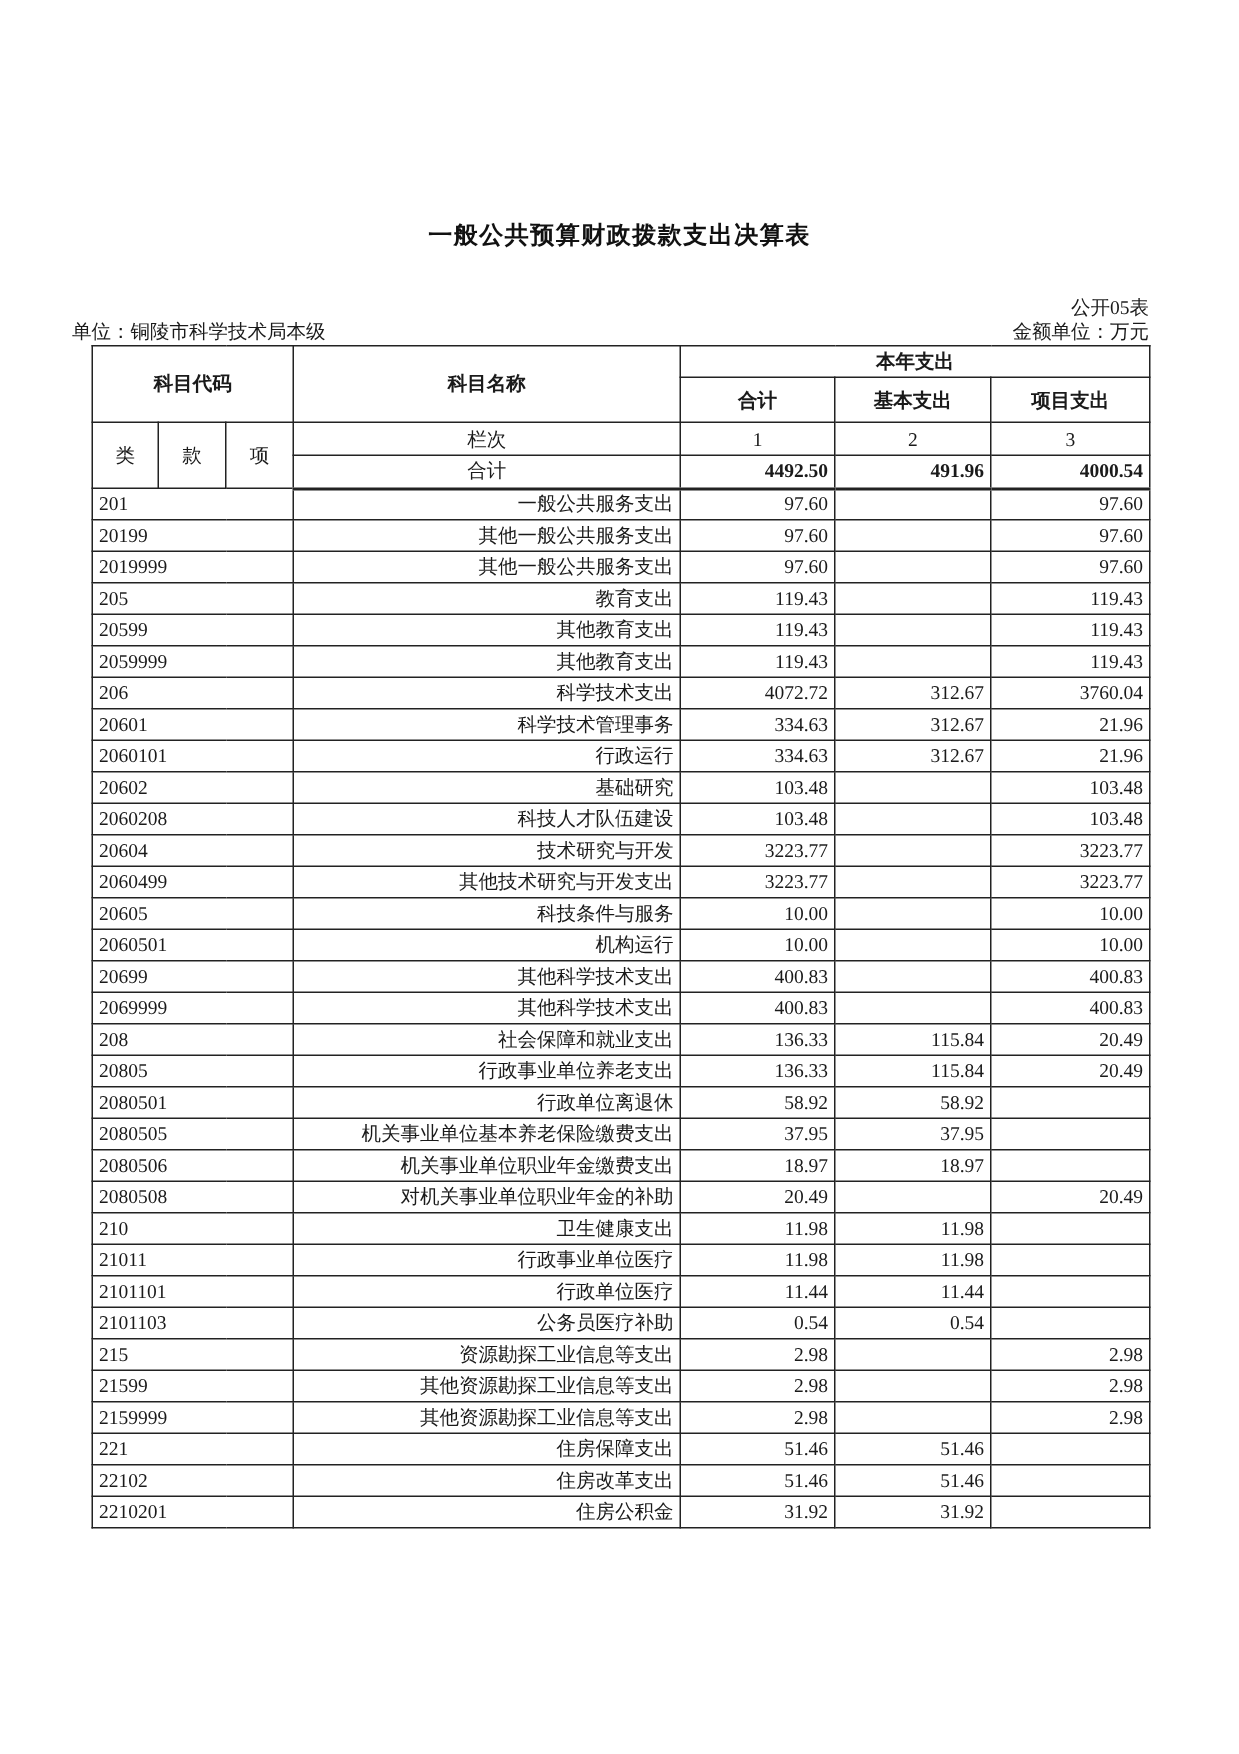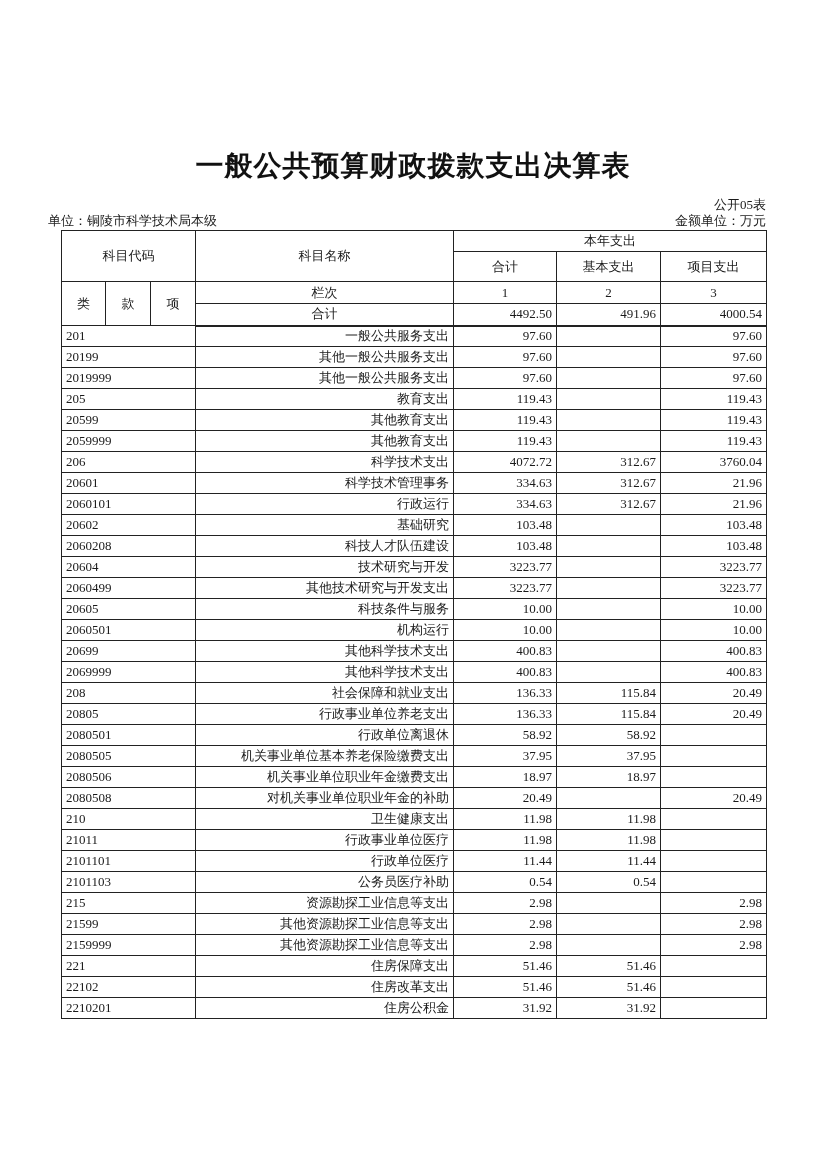--- a/index.html
+++ b/index.html
@@ -15,21 +15,21 @@
     font-family: "Liberation Serif", serif;
     color: #1a1a1a;
   }
   .page-title {
     position: absolute;
     top: 147px;
     left: 0;
     width: 826px;
     text-align: center;
     font-family: "Liberation Sans", sans-serif;
-    font-size: 28px;
+    font-size: 16px;
     font-weight: bold;
     letter-spacing: 1px;
     color: #111;
   }
   .table-code {
     position: absolute;
     top: 196px;
     right: 60px;
     font-size: 13px;
   }
@@ -54,21 +54,21 @@
     font-size: 13px;
   }
   table.budget th, table.budget td {
     border: 1px solid #222;
     padding: 0 4px;
     overflow: hidden;
     white-space: nowrap;
     font-weight: normal;
     vertical-align: middle;
   }
-  table.budget thead th.bold, table.budget td.bold { font-weight: normal; }
+  table.budget thead th.bold, table.budget td.bold { font-weight: bold; }
   tr.hrow1 { height: 21px; }
   tr.hrow2 { height: 30px; }
   tr.hrow3 { height: 22px; }
   tr.hrow4 { height: 22px; }
   tr.hrow4 td { border-bottom: 2px solid #222; }
   tbody tr { height: 21px; }
   td.code { text-align: left; margin-left: 43px; }
   td.name { text-align: right; }
   td.num  { text-align: right; }
   .ctr { text-align: center; }

